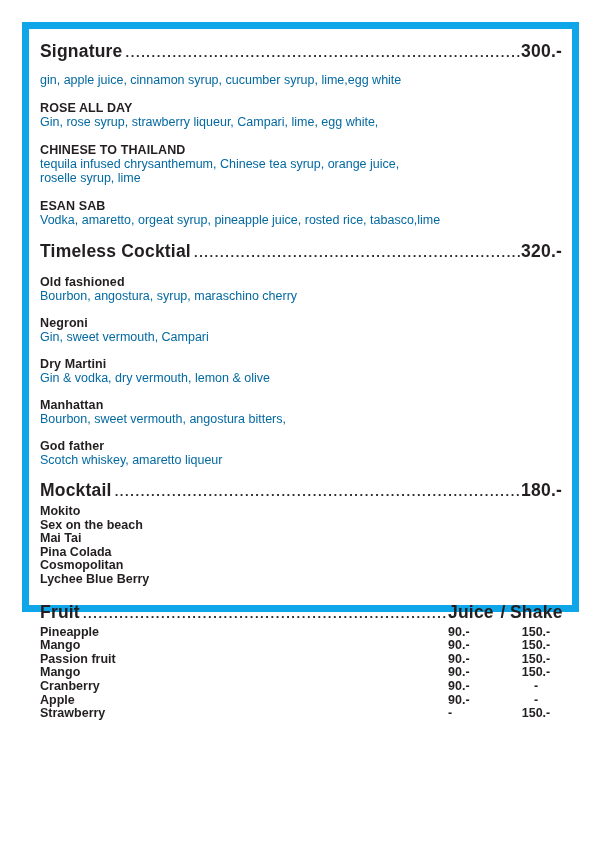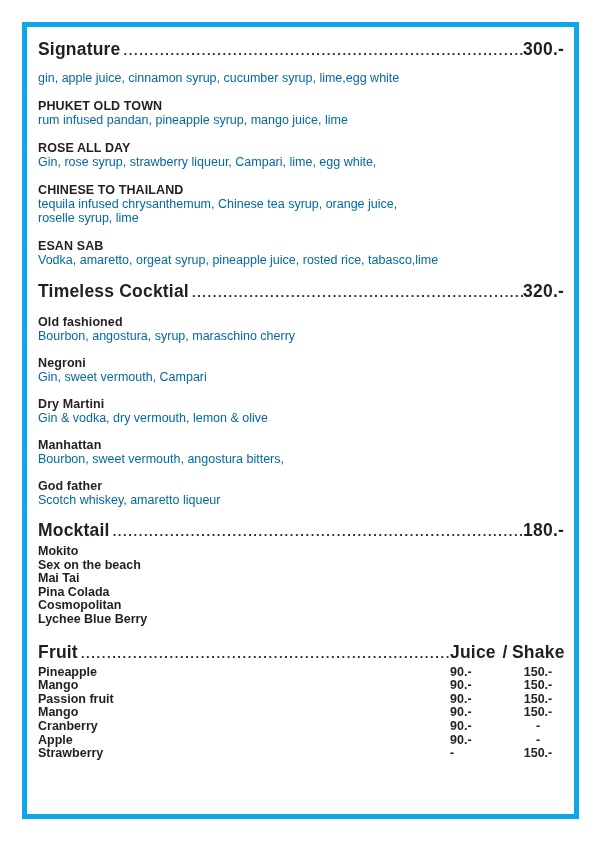--- a/index.html
+++ b/index.html
@@ -13,22 +13,22 @@
     position: relative;
     font-family: "Liberation Sans", sans-serif;
     color: #231f20;
     overflow: hidden;
   }
   .frame {
     position: absolute;
     left: 22px;
     top: 22px;
     width: 557px;
-    height: 797px;
-    border: 5px solid #0ea5e9;
+    height: 590px;
+    border: 7px solid #0ea5e9;
     box-sizing: border-box;
     padding: 10px 10px 0 11px;
     background: #ffffff;
   }
   
   .sec-head {
     display: flex;
     align-items: baseline;
     font-weight: bold;
     font-size: 17.5px;
@@ -95,24 +95,20 @@
   <div class="sec-signature">
     <div class="sec-head">
       <span class="sec-title">Signature</span>
       <span class="dots">................................................................................................................................................................</span>
       <span class="sec-price">300.-</span>
     </div>
     <div class="item">
       <div class="item-desc">gin, apple juice, cinnamon syrup, cucumber syrup, lime,egg white</div>
     </div>
     <div class="item">
-      <div class="item-name">PHUKET OLD TOWN</div>
-      <div class="item-desc">rum infused pandan, pineapple syrup, mango juice, lime</div>
-    </div>
-    <div class="item">
       <div class="item-name">ROSE ALL DAY</div>
       <div class="item-desc">Gin, rose syrup, strawberry liqueur, Campari, lime,  egg white,</div>
     </div>
     <div class="item">
       <div class="item-name">CHINESE TO THAILAND</div>
       <div class="item-desc">tequila infused chrysanthemum, Chinese tea syrup, orange juice,</div>
       <div class="item-desc">roselle syrup, lime</div>
     </div>
     <div class="item">
       <div class="item-name">ESAN SAB</div>

